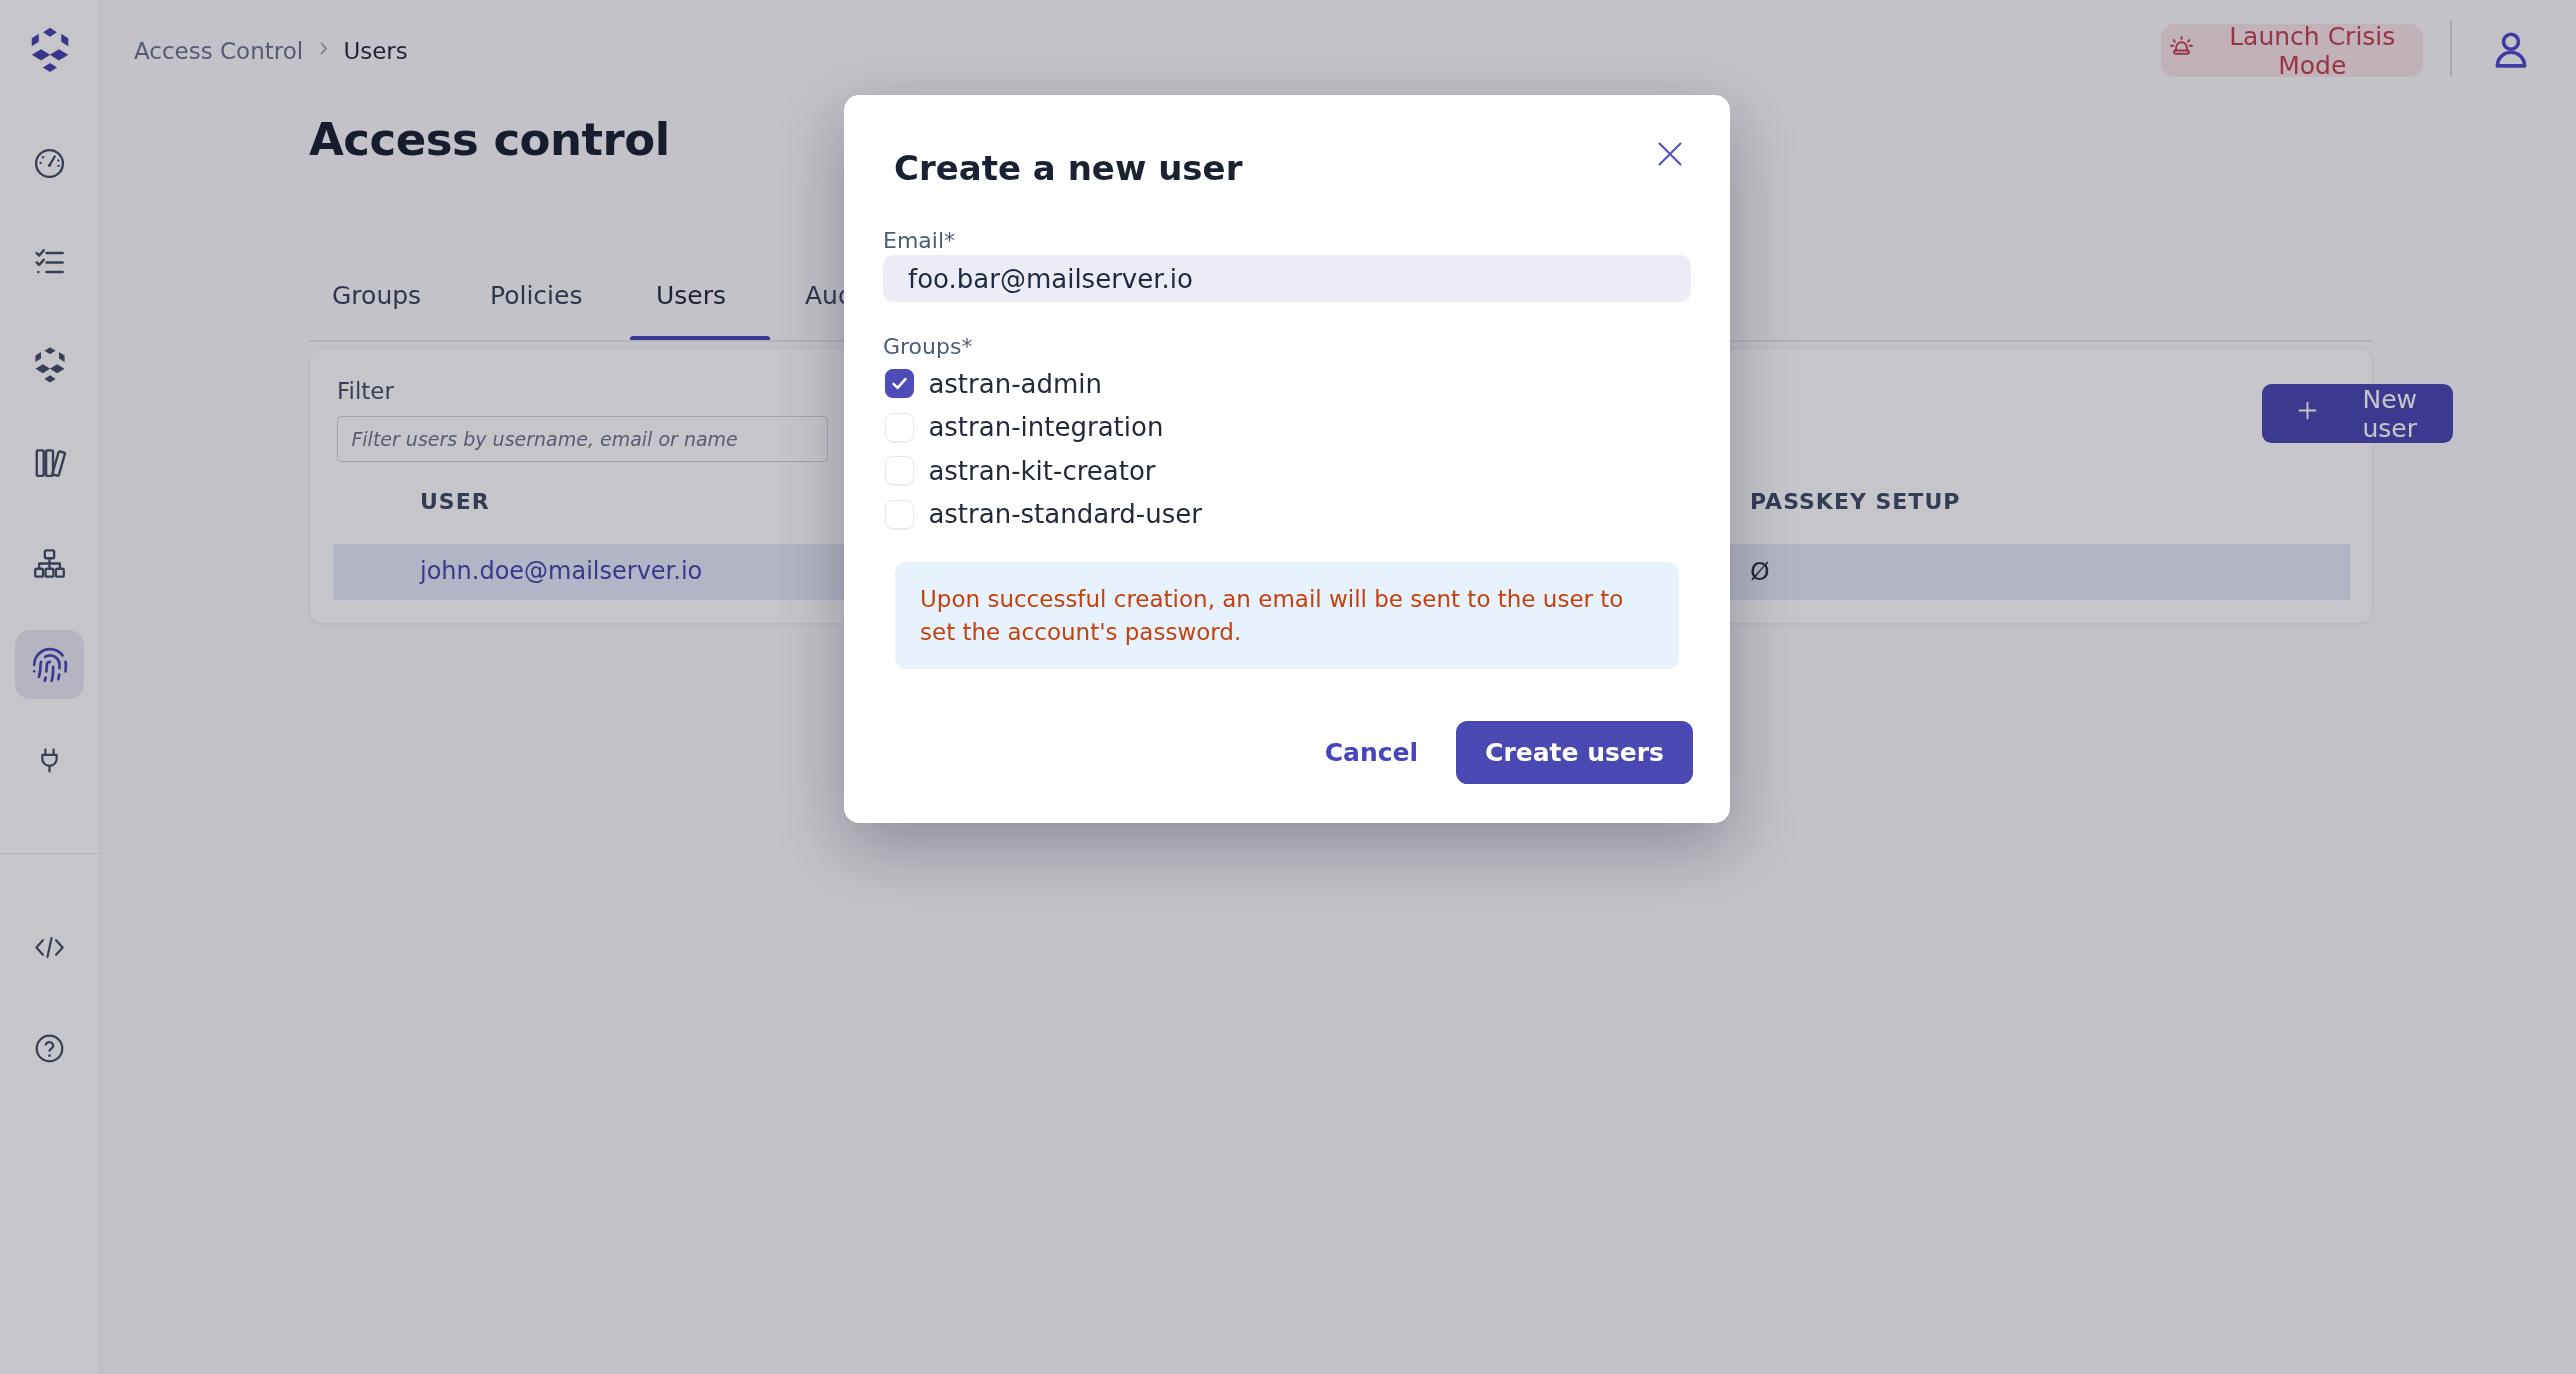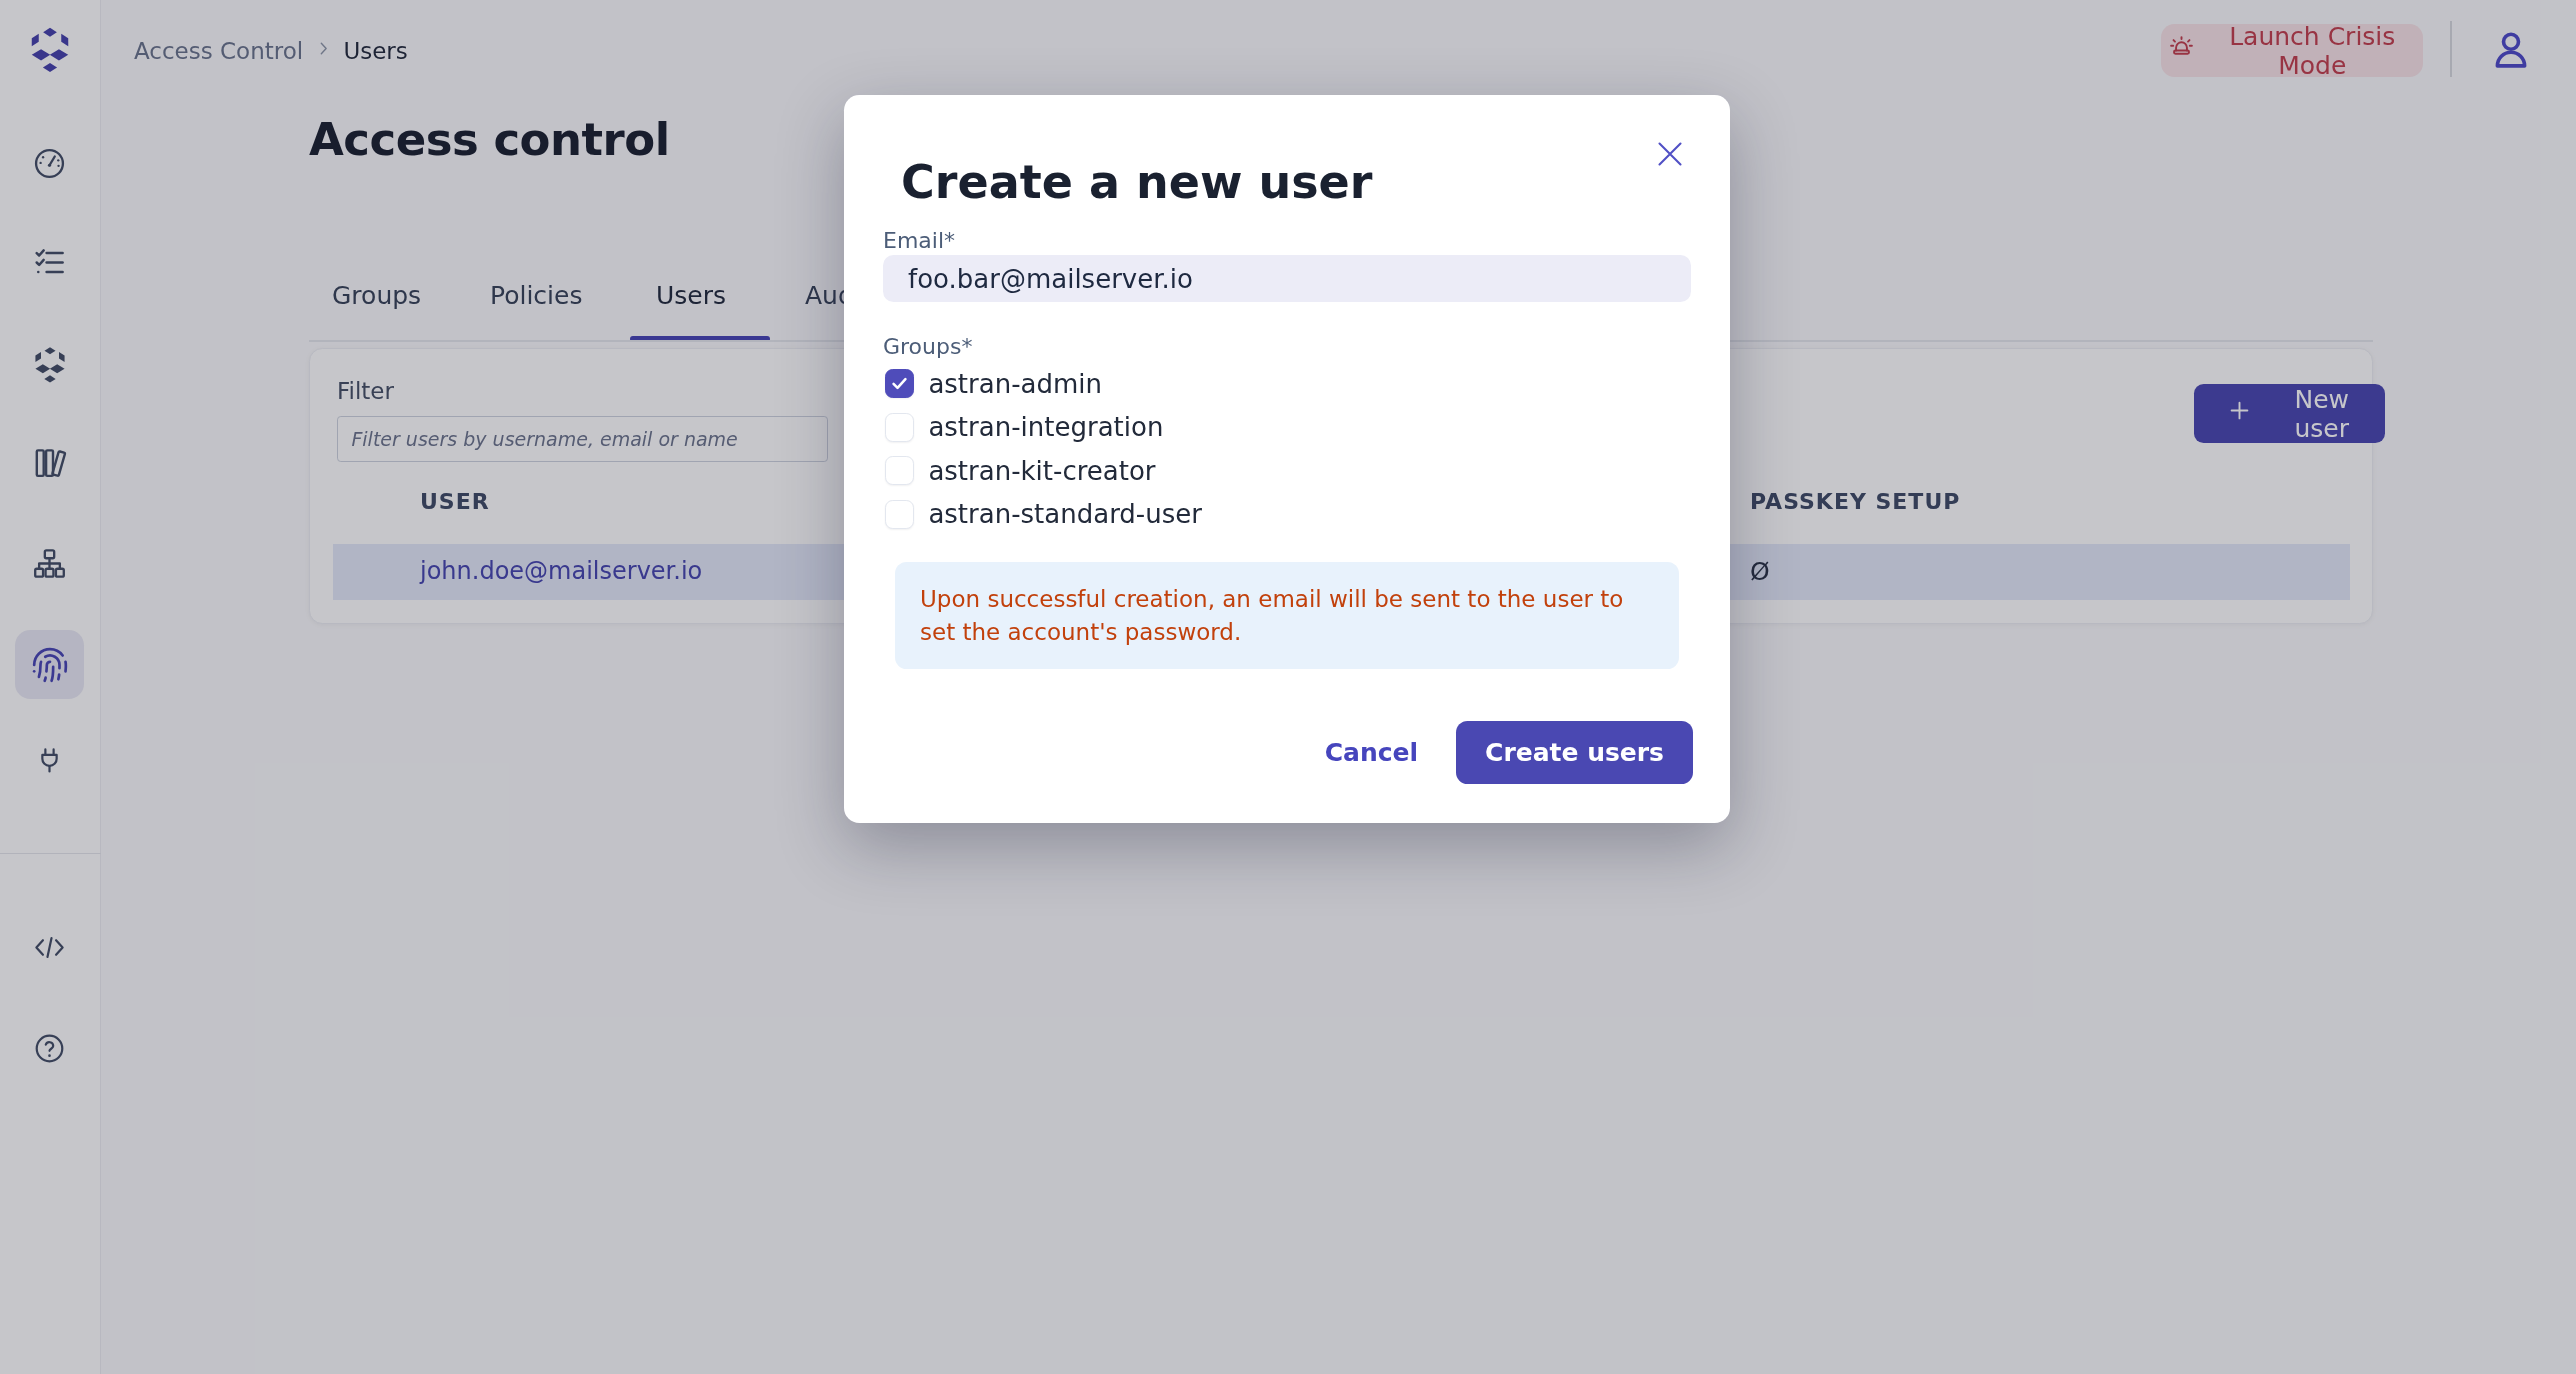--- a/index.html
+++ b/index.html
@@ -29,31 +29,31 @@
   .tab { position:absolute; top:281px; font-size:25px; color:#333e55; cursor:pointer; z-index:1; }
   .tab.active { color:#1c2539; }
   #tab-underline { position:absolute; left:630px; top:336px; width:140px; height:5.8px; border-radius:2.9px; background:#4340b4; z-index:1; }
   #tab-groups { left:332px; } #tab-policies { left:490px; } #tab-users { left:656px; } #tab-audit { left:805px; }
 
   
   #users-card { position:absolute; left:309px; top:348px; width:2064px; height:276px; background:#ffffff; border:1px solid #eceef3; border-radius:13.4px; box-shadow:0 1px 4.8px rgba(16,24,40,.05); z-index:1; }
   #filter-label { position:absolute; left:27px; top:29px; font-size:23px; color:#414c63; }
   #filter-input { position:absolute; left:27px; top:67px; width:491px; height:46px; border:1.4px solid #ccd2de; border-radius:3.8px; background:#fff; font-family:inherit; font-size:19px; color:#263043; padding:0 13.4px;font-style:italic; }
   #filter-input::placeholder { color:#68718a; }
-  #new-user-btn { position:absolute; left:1884px; top:35px; width:191px; height:59px; border:none; border-radius:9.6px; background:#4543b0; color:#ffffff; font-family:inherit; font-size:25px; display:flex; align-items:center; justify-content:center; gap:11.5px; cursor:pointer;padding-left:32px; }
+  #new-user-btn { position:absolute; left:1952px; top:35px; width:191px; height:59px; border:none; border-radius:9.6px; background:#4543b0; color:#ffffff; font-family:inherit; font-size:25px; display:flex; align-items:center; justify-content:center; gap:11.5px; cursor:pointer;padding-left:32px; }
   .col-header { position:absolute; top:140px; font-size:22px; font-weight:bold; letter-spacing:1px; color:#3a4763; }
   #col-user { left:110px; } #col-passkey { left:1440px; }
   #user-row { position:absolute; left:23px; top:195px; width:2017px; height:56px; background:#e3e9f8; cursor:pointer; }
   #user-row .user-link { position:absolute; left:87px; top:13.4px; font-size:24px; color:#4241ae; }
   #user-row .passkey-val { position:absolute; left:1417px; top:12.5px; font-size:25px; color:#252d42; }
 
   
   #overlay { position:absolute; inset:0; background:rgba(33,36,50,0.26); z-index:20; }
   #modal { position:absolute; left:844px; top:95px; width:886px; height:728px; background:#ffffff; border-radius:15.3px; box-shadow:0 23px 67px rgba(15,20,45,.30); z-index:30; }
-  #modal-title { position:absolute; left:39px; top:42px; margin:18px; font-size:46px; font-weight:bold; color:#1a2130; }
+  #modal-title { position:absolute; left:39px; top:42px; margin:11px; font-size:34px; font-weight:bold; color:#1a2130; }
   #modal-close { position:absolute; left:808px; top:41px; width:36px; height:36px; color:#5150c5; cursor:pointer; background:none; border:none; padding:0; }
   .field-label { position:absolute; left:39px; font-size:22px; color:#4c5d78; }
   #email-label { top:133px; }
   #email-input { position:absolute; left:39px; top:160px; width:808px; height:47px; background:#ececf7; border:none; border-radius:10.5px; font-family:inherit; font-size:26px; color:#1e2940; padding:0 25px; }
   #groups-label { top:239px; }
   #group-list { position:absolute; left:41px; top:272px; display:flex; flex-direction:column; gap:10.5px; }
   .group-row { display:flex; align-items:center; height:33px; cursor:pointer; }
   .cb { width:29px; height:29px; border-radius:7.7px; border:1.9px solid #e3e7ef; background:#fff; box-shadow:0 1px 1.9px rgba(16,24,40,.06); display:flex; align-items:center; justify-content:center; flex:0 0 auto; }
   .cb svg { visibility:hidden; }
   .cb.checked { background:#4f4cba; border-color:#4f4cba; }

